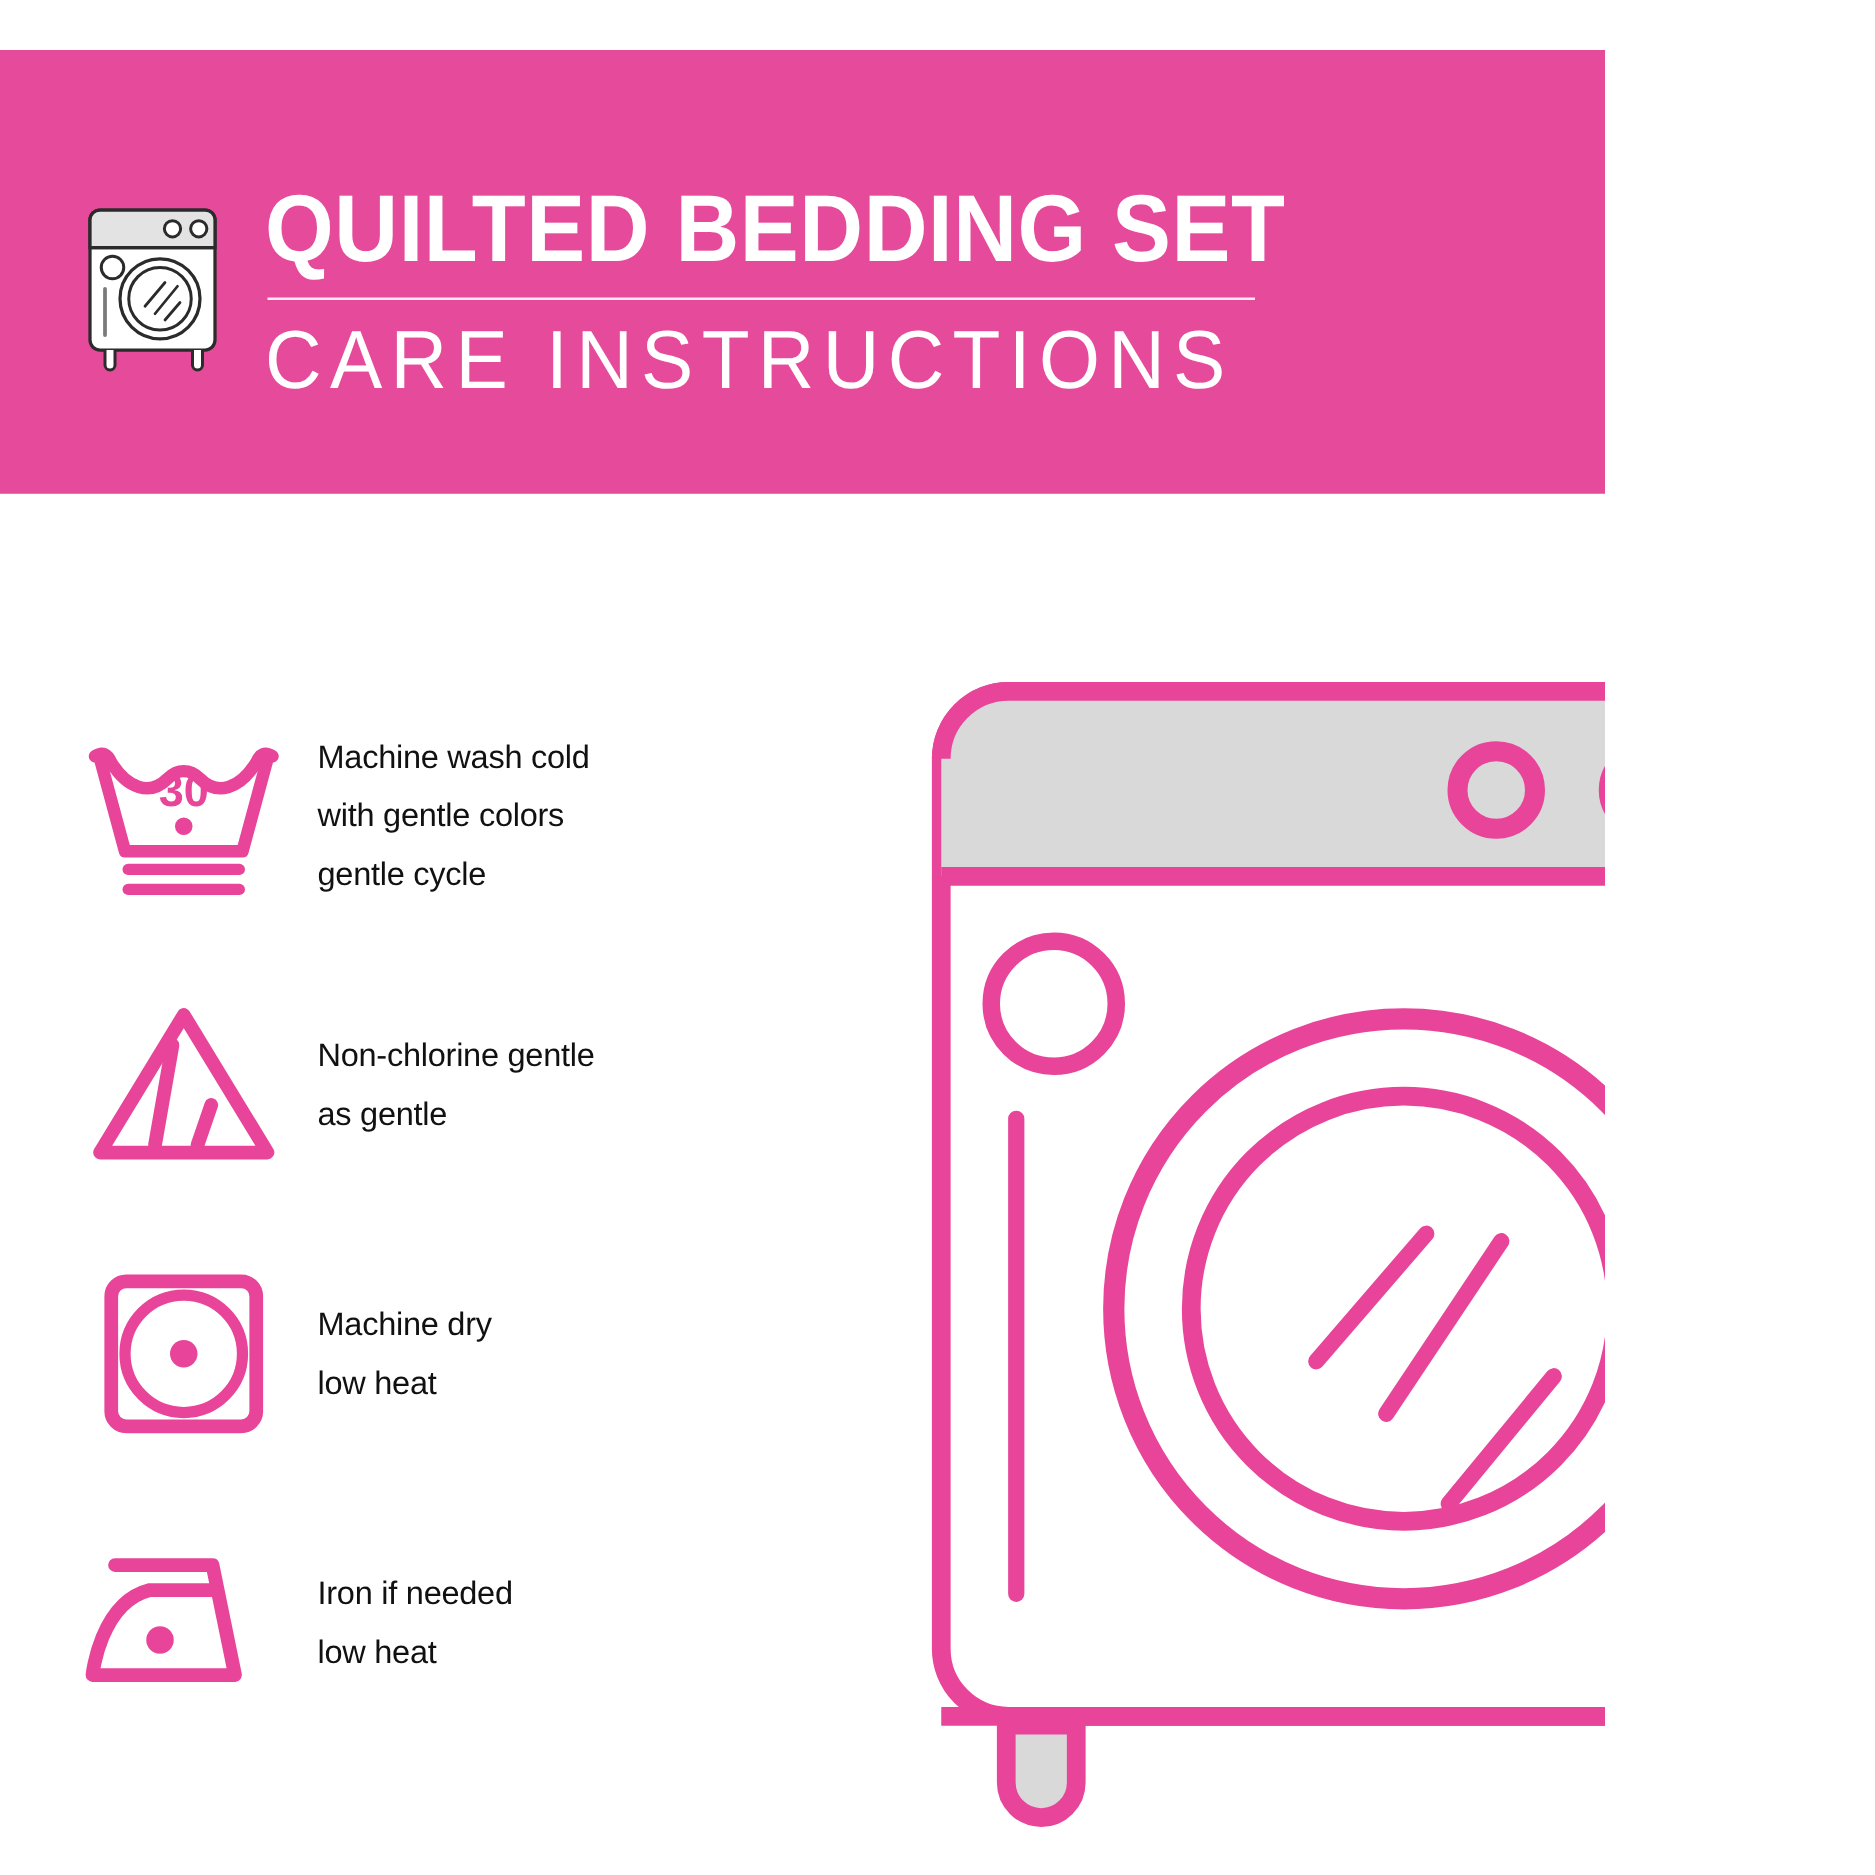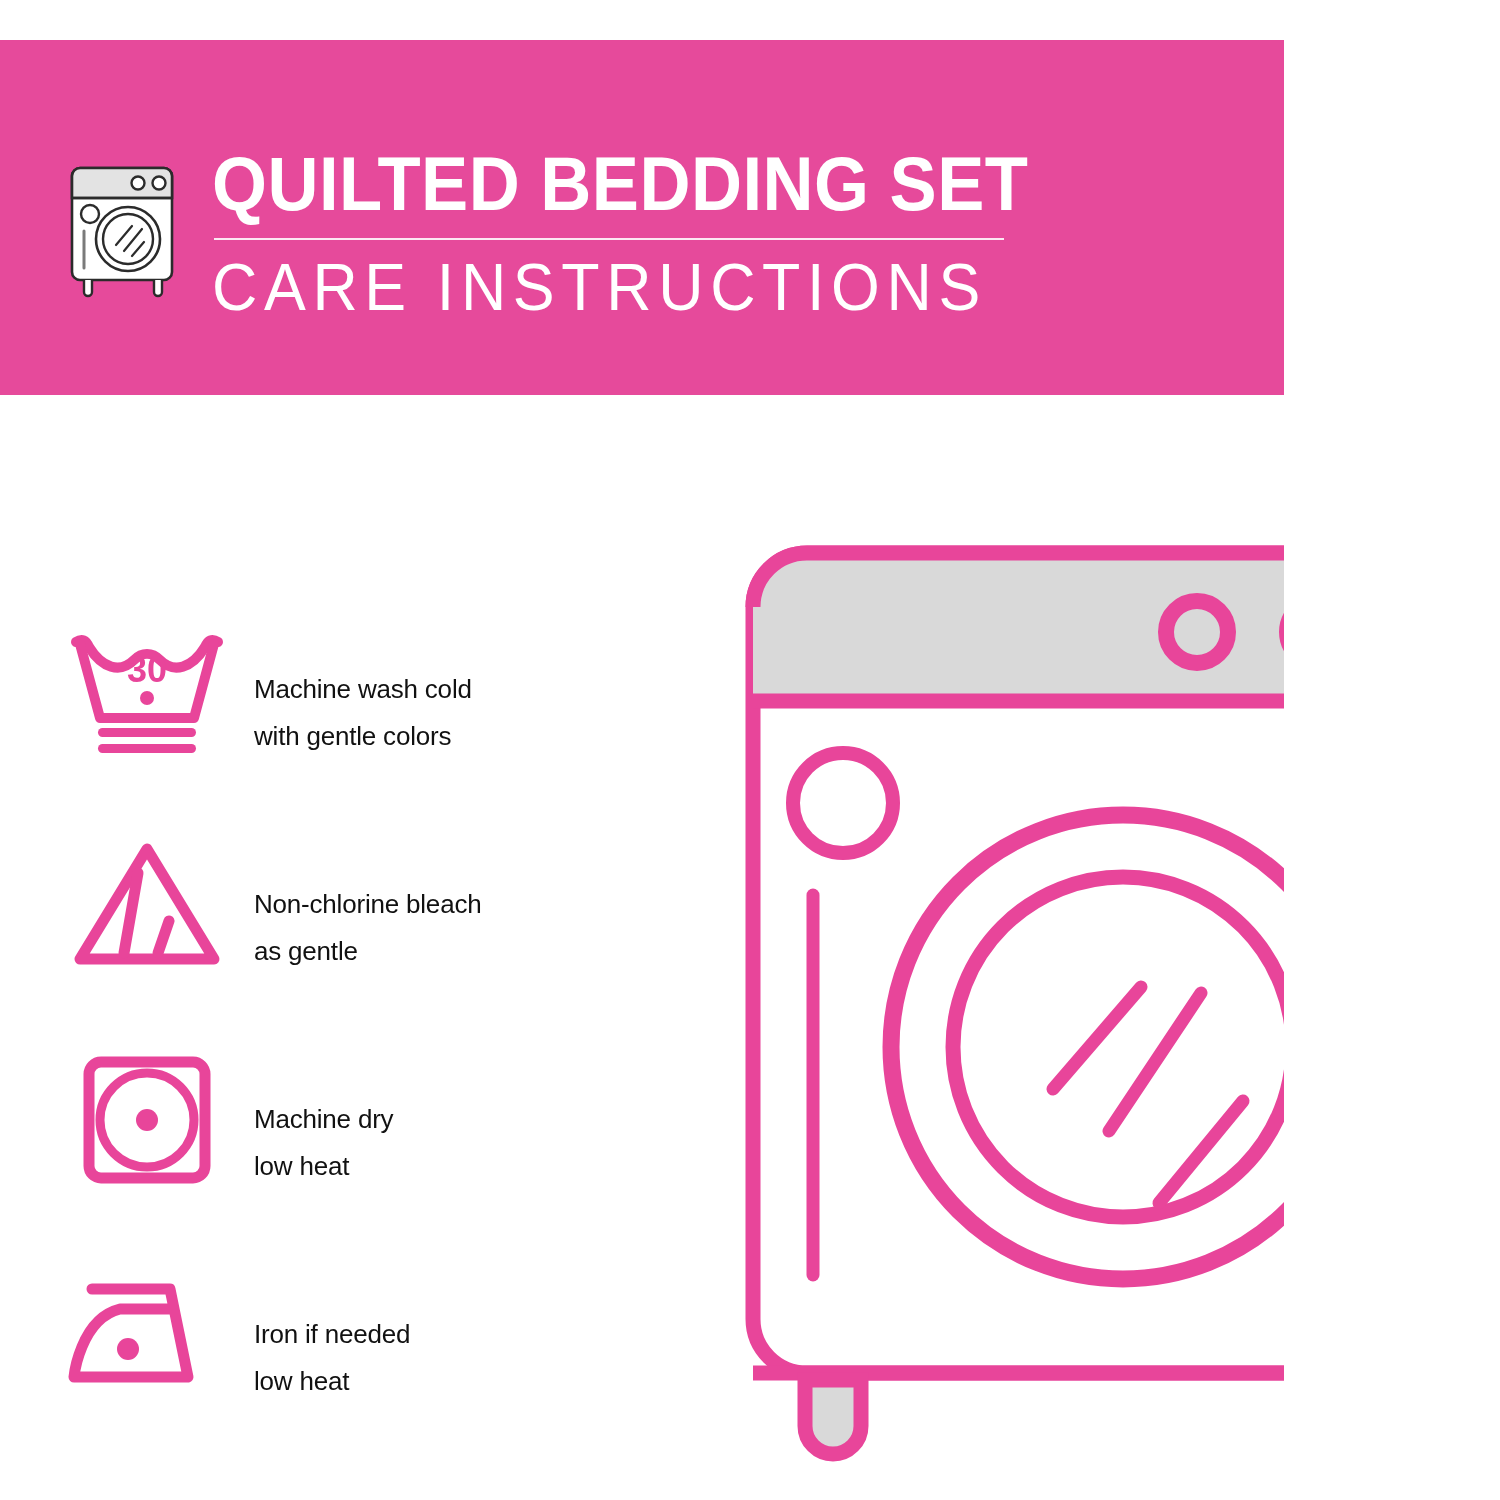--- a/index.html
+++ b/index.html
@@ -75,21 +75,21 @@
 
   
   #care-list {
     position: absolute;
     left: 62px;
     top: 505px;
     width: 660px;
   }
   .care-row {
     display: flex;
-    align-items: flex-end;
+    align-items: center;
     height: 215px;
   }
   .care-symbol {
     width: 180px;
     flex: 0 0 auto;
     display: flex;
     justify-content: flex-start;
     align-items: center;
   }
   .care-text {
@@ -163,33 +163,34 @@
           <rect x="36" y="108" width="98" height="9" rx="4.5" fill="#e8459a"></rect>
           <rect x="36" y="124" width="98" height="9" rx="4.5" fill="#e8459a"></rect>
 
           <text x="85" y="62" text-anchor="middle" font-family="Liberation Sans, sans-serif" font-size="36" font-weight="bold" fill="#e8459a">30</text>
           <circle cx="85" cy="78" r="7" fill="#e8459a"></circle>
         </svg>
       </div>
       <div class="care-text">
         <span>Machine wash cold</span>
         <span>with gentle colors</span>
+        <span>gentle cycle</span>
       </div>
     </div>
 
     <div class="care-row">
       <div class="care-symbol">
         <svg width="170" height="140" viewBox="0 0 170 140">
           <path d="M85 14 L152 124 L18 124 Z" fill="none" stroke="#e8459a" stroke-width="11" stroke-linejoin="round"></path>
           <line x1="76" y1="38" x2="62" y2="118" stroke="#e8459a" stroke-width="11" stroke-linecap="round"></line>
           <line x1="107" y1="86" x2="96" y2="118" stroke="#e8459a" stroke-width="11" stroke-linecap="round"></line>
         </svg>
       </div>
       <div class="care-text">
-        <span>Non-chlorine bleach</span>
+        <span>Non-chlorine gentle</span>
         <span>as gentle</span>
       </div>
     </div>
 
     <div class="care-row">
       <div class="care-symbol">
         <svg width="170" height="140" viewBox="0 0 170 140">
           <rect x="27" y="12" width="116" height="116" rx="12" ry="12" fill="none" stroke="#e8459a" stroke-width="11"></rect>
           <circle cx="85" cy="70" r="47" fill="none" stroke="#e8459a" stroke-width="9"></circle>
           <circle cx="85" cy="70" r="11" fill="#e8459a"></circle>

